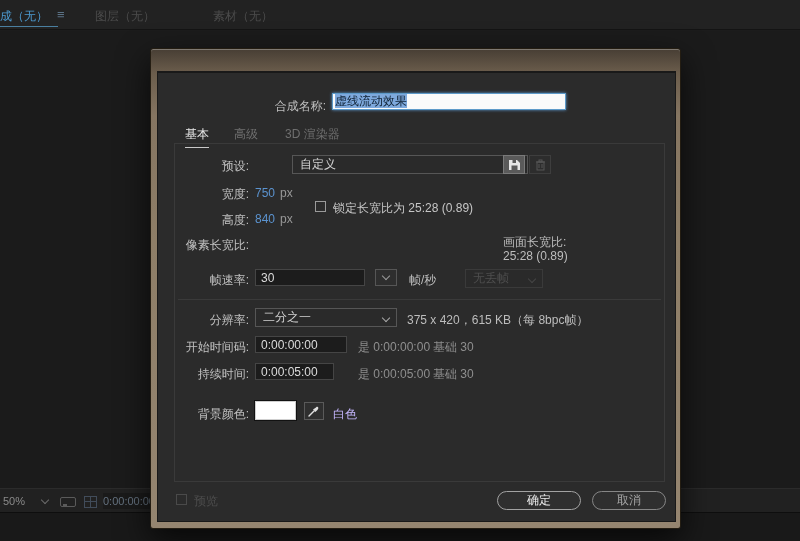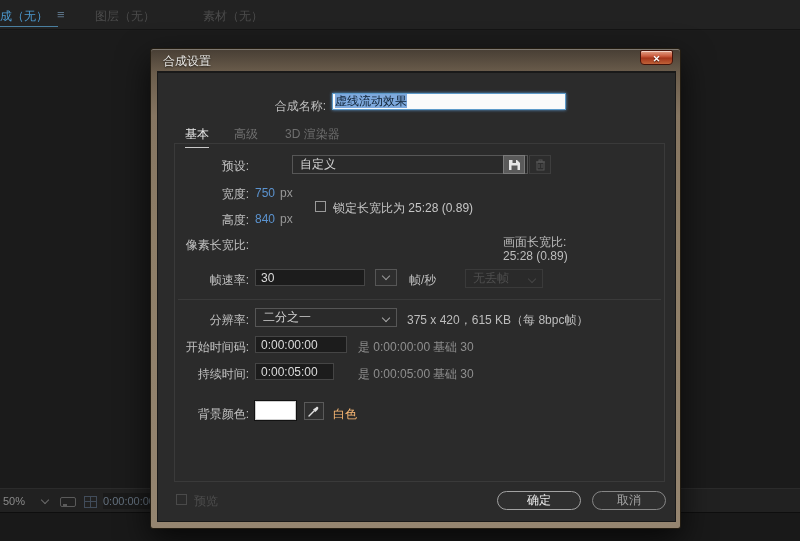--- a/index.html
+++ b/index.html
@@ -93,41 +93,35 @@
 </head>
 <body>
 
 <div class="stage">
 
   <div class="topbar">
     <div class="ptab active" style="left:0px;">成（无）</div>
     <div class="ptab-underline"></div>
     <div class="hamburger">≡</div>
     <div class="ptab" style="left:95px;">图层（无）</div>
-    <div class="ptab" style="left:203px;">素材（无）</div>
+    <div class="ptab" style="left:213px;">素材（无）</div>
   </div>
 
   <div class="viewerbg"></div>
 
   <div class="botbar">
     <span class="zoomlvl">50%</span>
     <i class="chev botchev"></i>
     <div class="icon-roi"></div>
     <div class="icon-grid"></div>
     <div class="tcfield">0:00:00:00</div>
   </div>
   <div class="botstrip"></div>
 
   <div class="dialog">
-    <div class="titlebar">
-      <span class="dtitle">合成设置</span>
-      <div class="closebtn">
-        <span>✕</span>
-      </div>
-    </div>
 
     <div class="dcontent">
 
       <div class="dlabel" style="right:349px; top:26px;margin-left:47px;">合成名称:</div>
       <div class="namefield">
         <span class="sel">虚线流动效果</span>
       </div>
 
       <div class="dtab active" style="left:27px;">基本</div>
       <div class="dtab" style="left:76px;">高级</div>
@@ -203,21 +197,21 @@
         <div class="aux" style="left:258px; top:222px;">基础 30</div>
 
         <div class="glbl" style="top:262px;">背景颜色:</div>
         <div class="swatch"></div>
         <div class="eyebtn">
           <svg width="12" height="12" viewBox="0 0 12 12">
             <path d="M1 11 L6 6" stroke="#e0e0e0" stroke-width="1.4" stroke-linecap="round"></path>
             <path d="M5 4.6 L7.4 7 L9.6 4.8 C11.2 3.2 10 .8 8 2.4 Z" fill="#e0e0e0"></path>
           </svg>
         </div>
-        <div class="dlabel" style="left:158px; top:262px; color:#fdba74;">白色</div>
+        <div class="dlabel" style="left:158px; top:262px; color:#c4b5fd;">白色</div>
       </div>
 
       <div class="checkbox dim" style="left:18px; top:422px;"></div>
       <div class="dlabel" style="left:36px; top:421px; color:#4c4c4c;">预览</div>
       <div class="pill ok">确定</div>
       <div class="pill cancel">取消</div>
     </div>
   </div>
 </div>
 

